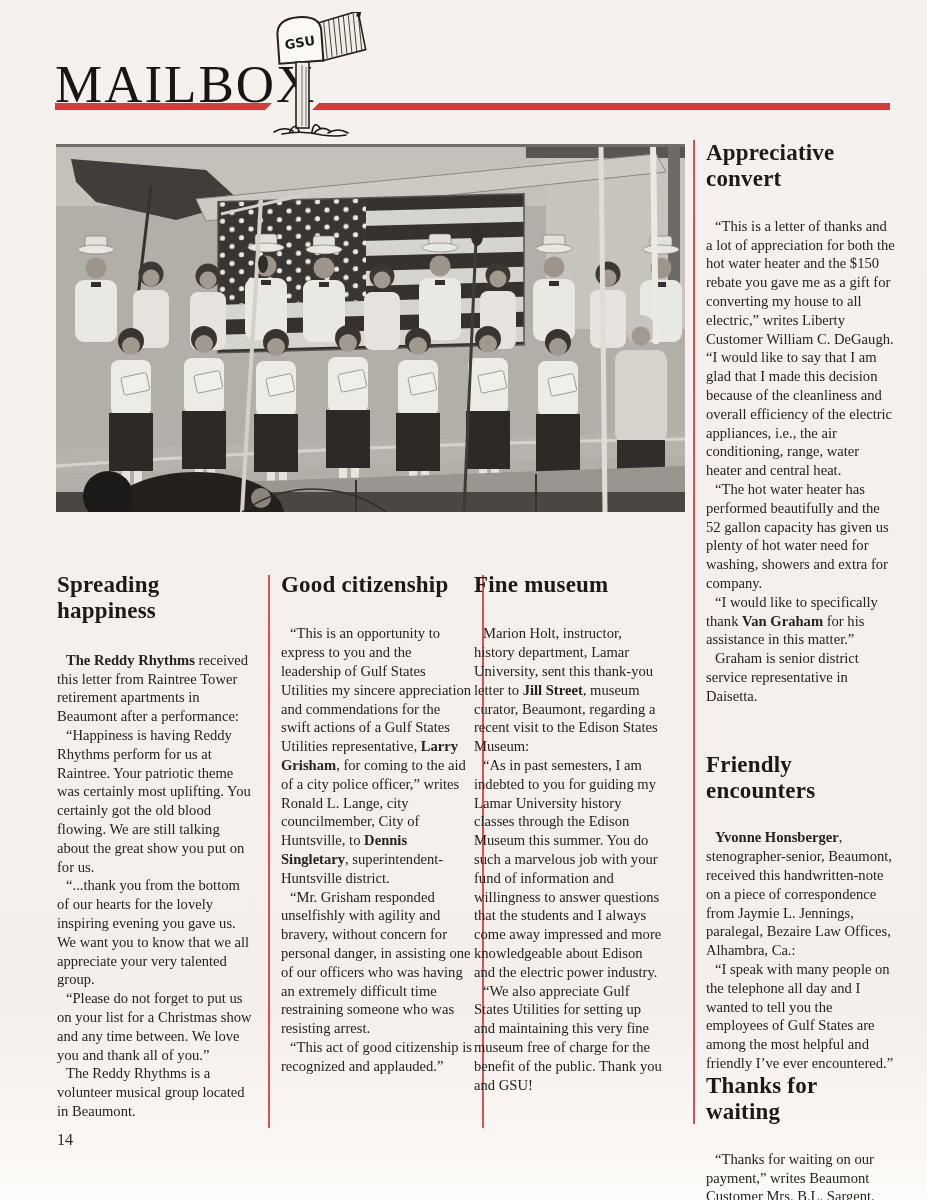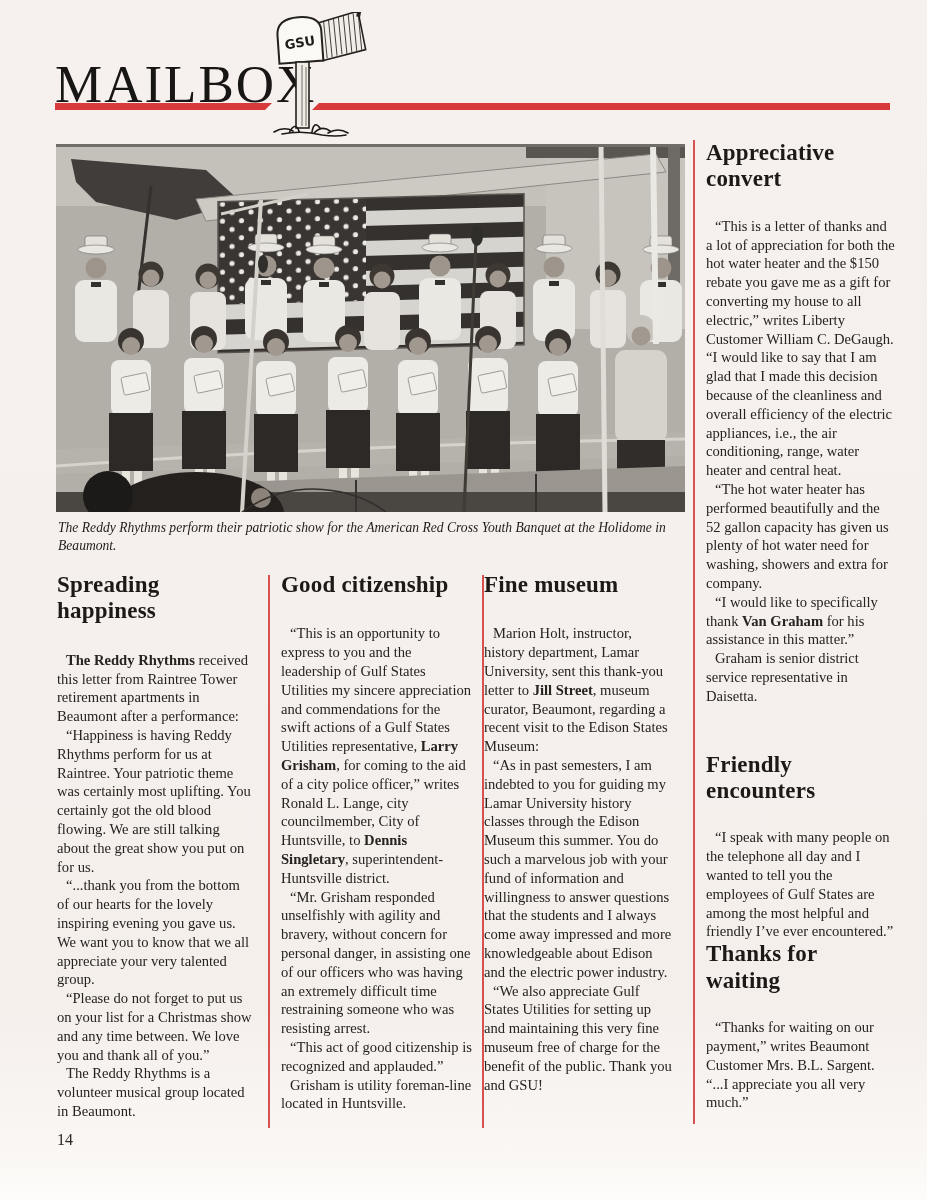--- a/index.html
+++ b/index.html
@@ -25,21 +25,21 @@
   
   .photo{position:absolute;left:56px;top:144px;width:629px;height:368px;display:block;}
   .caption{
     position:absolute;left:58px;top:519px;width:618px;margin:0;
     font-style:italic;font-size:13.6px;line-height:18px;color:#1f1c19;
   }
   
   .col{position:absolute;top:572px;}
   .col1{left:57px;width:196px;}
   .col2{left:281px;width:192px;}
-  .col3{left:484px;width:190px;}
+  .col3{left:474px;width:190px;}
   .col4{position:absolute;left:706px;top:140px;width:190px;}
   .vrule{position:absolute;width:2px;background:#d85050;}
   .vrule.r1{left:268px;top:575px;height:553px;}
   .vrule.r2{left:482px;top:575px;height:553px;}
   .vrule.r3{left:693px;top:140px;height:984px;}
   .article h2{
     margin:0 0 26px 0;font-size:23px;font-weight:bold;color:#1c1916;letter-spacing:.2px;line-height:1.15;
   }
   .para{margin:0;text-indent:9px;font-size:14.6px;line-height:18.8px;color:#26231f;}
   .para .b{font-weight:bold;text-align:center;}
@@ -179,21 +179,20 @@
       <ellipse cx="421" cy="92" rx="6" ry="10" fill="#2a2724"></ellipse>
       <line x1="545" y1="0" x2="549" y2="368" stroke="#e3e0da" stroke-width="5"></line>
       <line x1="597" y1="0" x2="600" y2="200" stroke="#efece6" stroke-width="6"></line>
       <path d="M186,368 C240,330 300,346 330,368" stroke="#2a2724" stroke-width="1.5" fill="none"></path>
     </g>
 
     <rect width="629" height="3" fill="#6e6a65"></rect>
     <rect width="629" height="368" fill="#b9b5ae" opacity="0.05"></rect>
   </svg>
 
-  <p class="caption">The Reddy Rhythms perform their patriotic show for the American Red Cross Youth Banquet at the Holidome in Beaumont.</p>
 
   <div class="vrule r1"></div>
   <div class="vrule r2"></div>
   <div class="vrule r3"></div>
 
   <div class="col col1">
     <section class="article">
       <h2>Spreading happiness</h2>
       <div class="paras">
           <p class="para"><span class="b">The Reddy Rhythms</span><span> received this letter from Raintree Tower retirement apartments in Beaumont after a performance:</span></p>
@@ -205,21 +204,20 @@
     </section>
   </div>
 
   <div class="col col2">
     <section class="article">
       <h2>Good citizenship</h2>
       <div class="paras">
           <p class="para"><span>“This is an opportunity to express to you and the leadership of Gulf States Utilities my sincere appreciation and commendations for the swift actions of a Gulf States Utilities representative, </span><span class="b">Larry Grisham</span><span>, for coming to the aid of a city police officer,” writes Ronald L. Lange, city councilmember, City of Huntsville, to </span><span class="b">Dennis Singletary</span><span>, superintendent-Huntsville district.</span></p>
           <p class="para"><span>“Mr. Grisham responded unselfishly with agility and bravery, without concern for personal danger, in assisting one of our officers who was having an extremely difficult time restraining someone who was resisting arrest.</span></p>
           <p class="para"><span>“This act of good citizenship is recognized and applauded.”</span></p>
-          <p class="para"><span>Grisham is utility foreman-line located in Huntsville.</span></p>
         </div>
     </section>
   </div>
 
   <div class="col col3">
     <section class="article">
       <h2>Fine museum</h2>
       <div class="paras">
           <p class="para"><span>Marion Holt, instructor, history department, Lamar University, sent this thank-you letter to </span><span class="b">Jill Street</span><span>, museum curator, Beaumont, regarding a recent visit to the Edison States Museum:</span></p>
           <p class="para"><span>“As in past semesters, I am indebted to you for guiding my Lamar University history classes through the Edison Museum this summer.  You do such a marvelous job with your fund of information and willingness to answer questions that the students and I always come away impressed and more knowledgeable about Edison and the electric power industry.</span></p>
@@ -234,20 +232,21 @@
       <div class="paras">
           <p class="para"><span>“This is a letter of thanks and a lot of appreciation for both the hot water heater and the $150 rebate you gave me as a gift for converting my house to all electric,” writes Liberty Customer William C. DeGaugh.  “I would like to say that I am glad that I made this decision because of the cleanliness and overall efficiency of the electric appliances, i.e., the air conditioning, range, water heater and central heat.</span></p>
           <p class="para"><span>“The hot water heater has performed beautifully and the 52 gallon capacity has given us plenty of hot water need for washing, showers and extra for company.</span></p>
           <p class="para"><span>“I would like to specifically thank </span><span class="b">Van Graham</span><span> for his assistance in this matter.”</span></p>
           <p class="para"><span>Graham is senior district service representative in Daisetta.</span></p>
         </div>
     </section>
     <section class="article gap-lg">
       <h2>Friendly encounters</h2>
       <div class="paras">
+          <p class="para"><span class="b">Yvonne Honsberger</span><span>, stenographer-senior, Beaumont, received this handwritten-note on a piece of correspondence from Jaymie L. Jennings, paralegal, Bezaire Law Offices, Alhambra, Ca.:</span></p>
           <p class="para"><span>“I speak with many people on the telephone all day and I wanted to tell you the employees of Gulf States are among the most helpful and friendly I’ve ever encountered.”</span></p>
         </div>
     </section>
     <section class="article gap-md">
       <h2>Thanks for waiting</h2>
       <div class="paras">
           <p class="para"><span>“Thanks for waiting on our payment,” writes Beaumont Customer Mrs. B.L. Sargent. “...I appreciate you all very much.”</span></p>
         </div>
     </section>
   </div>

